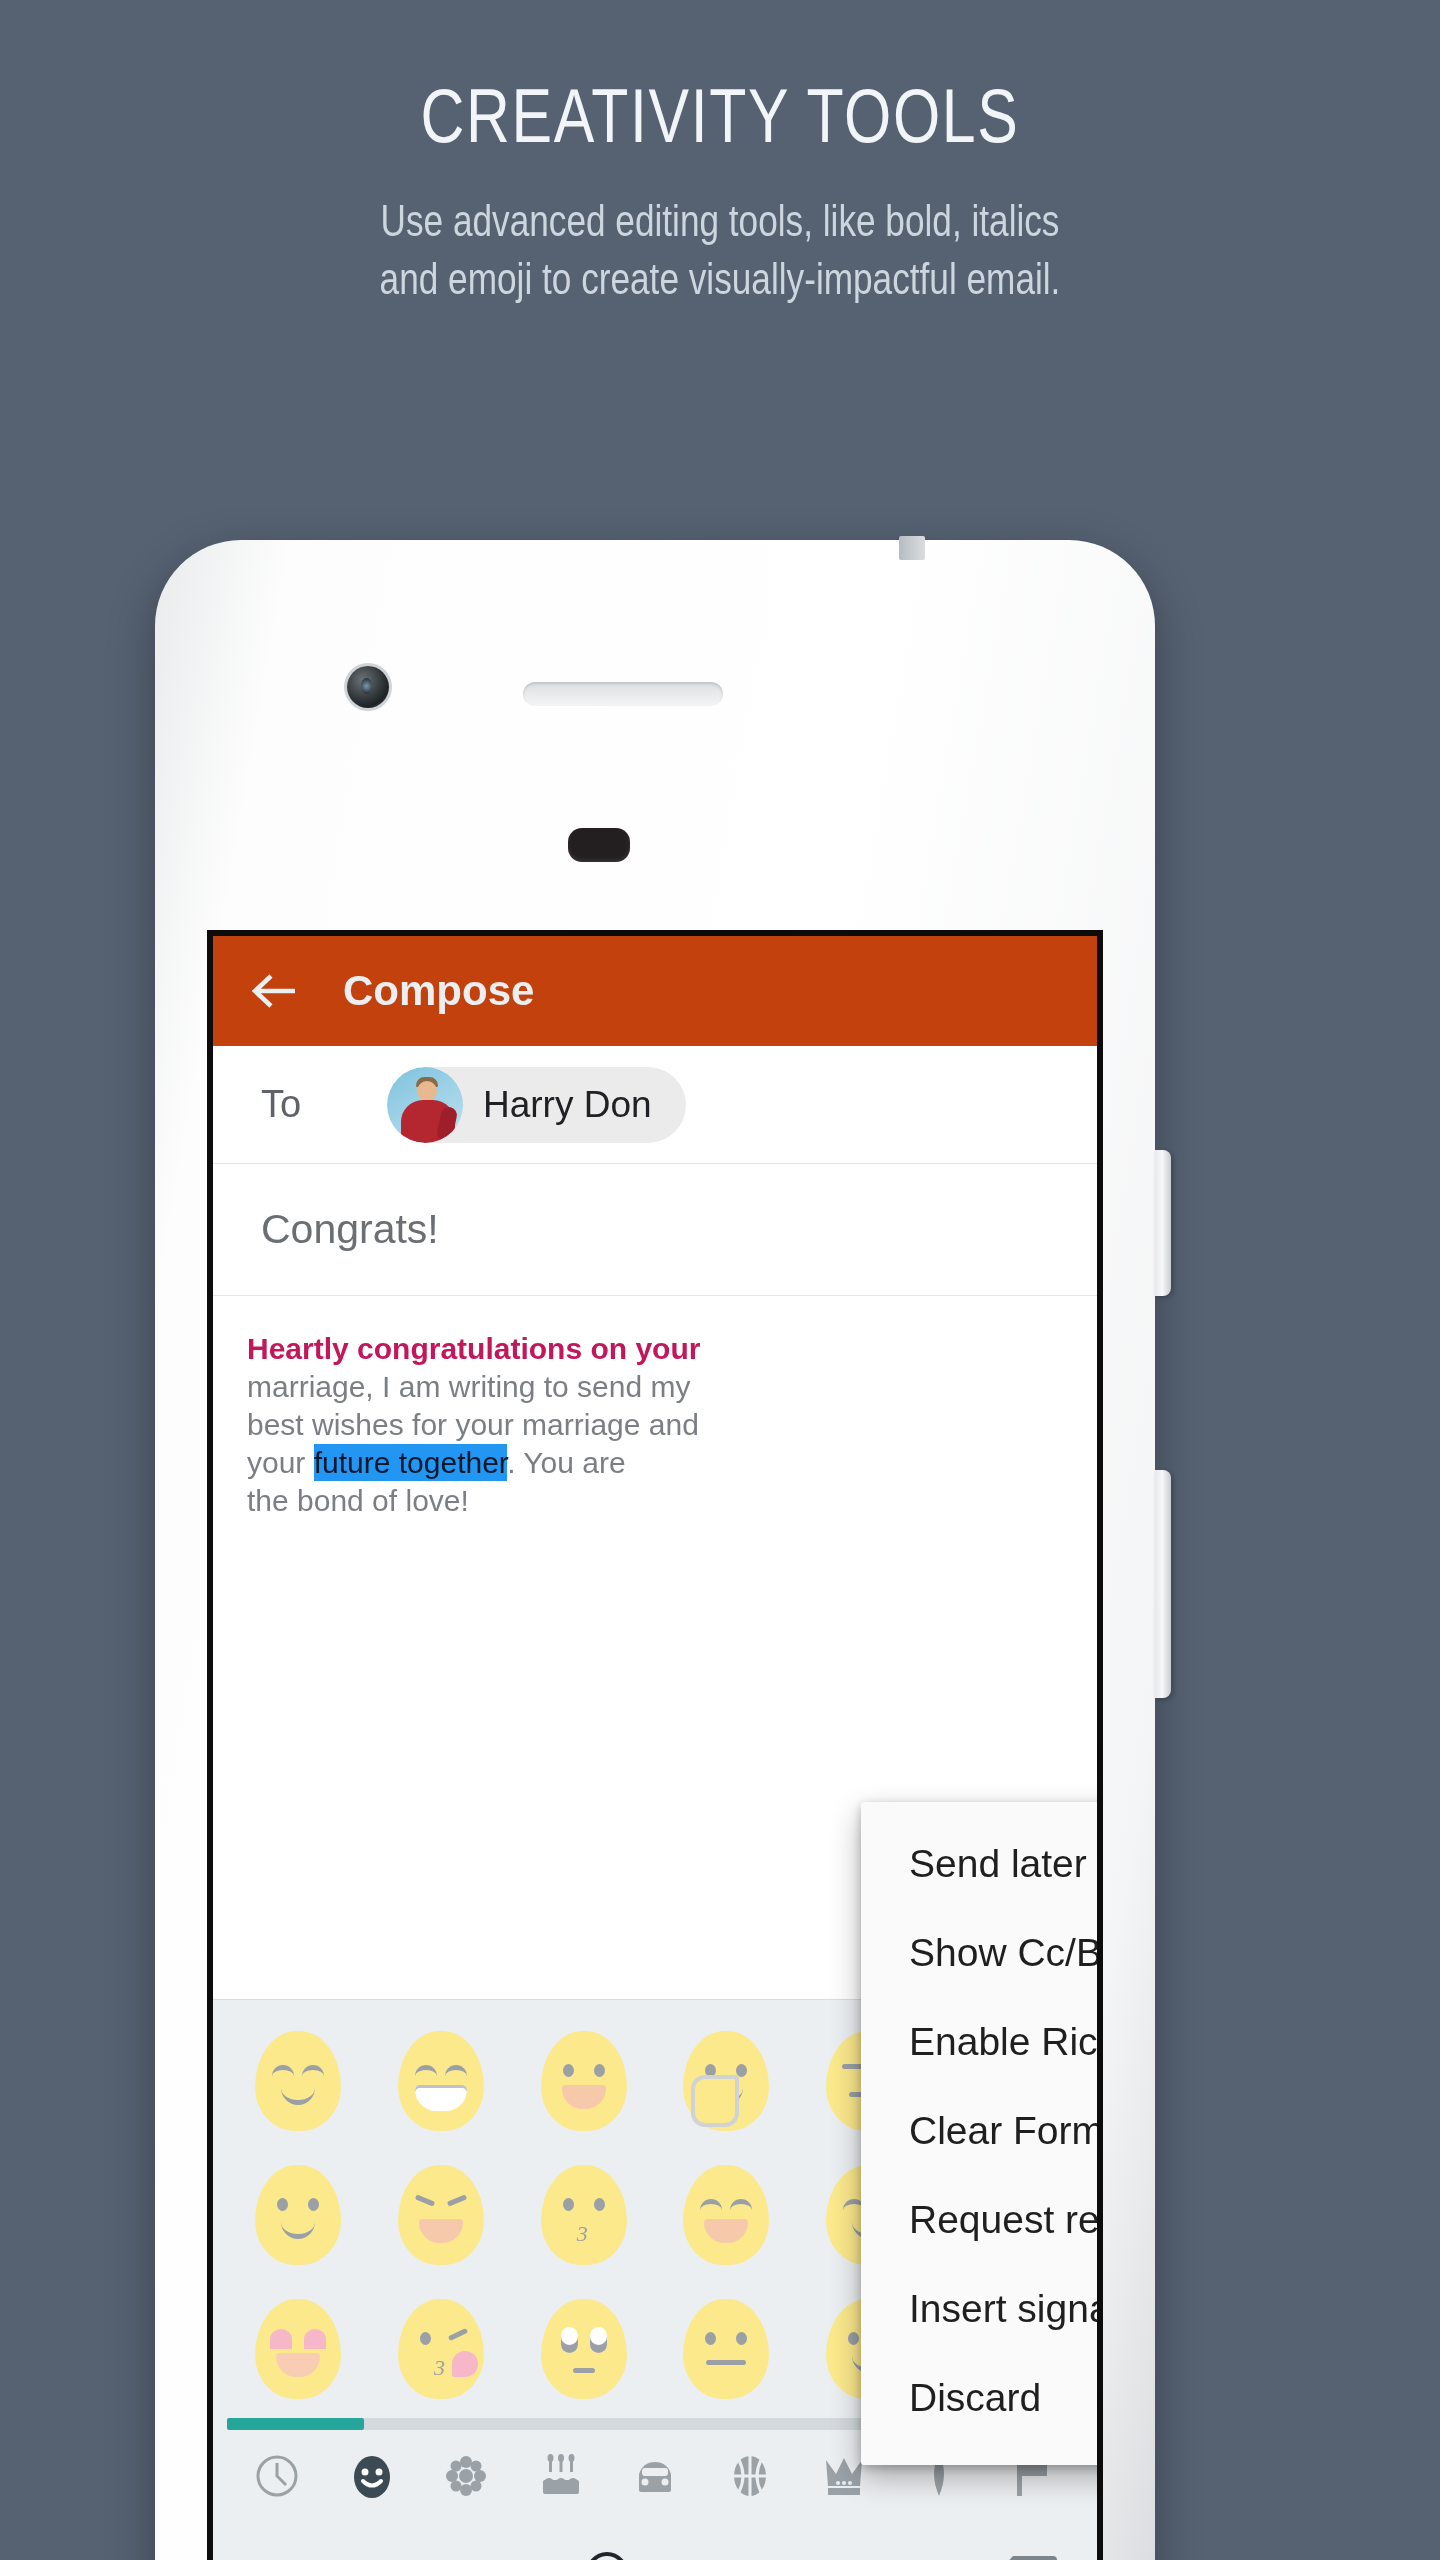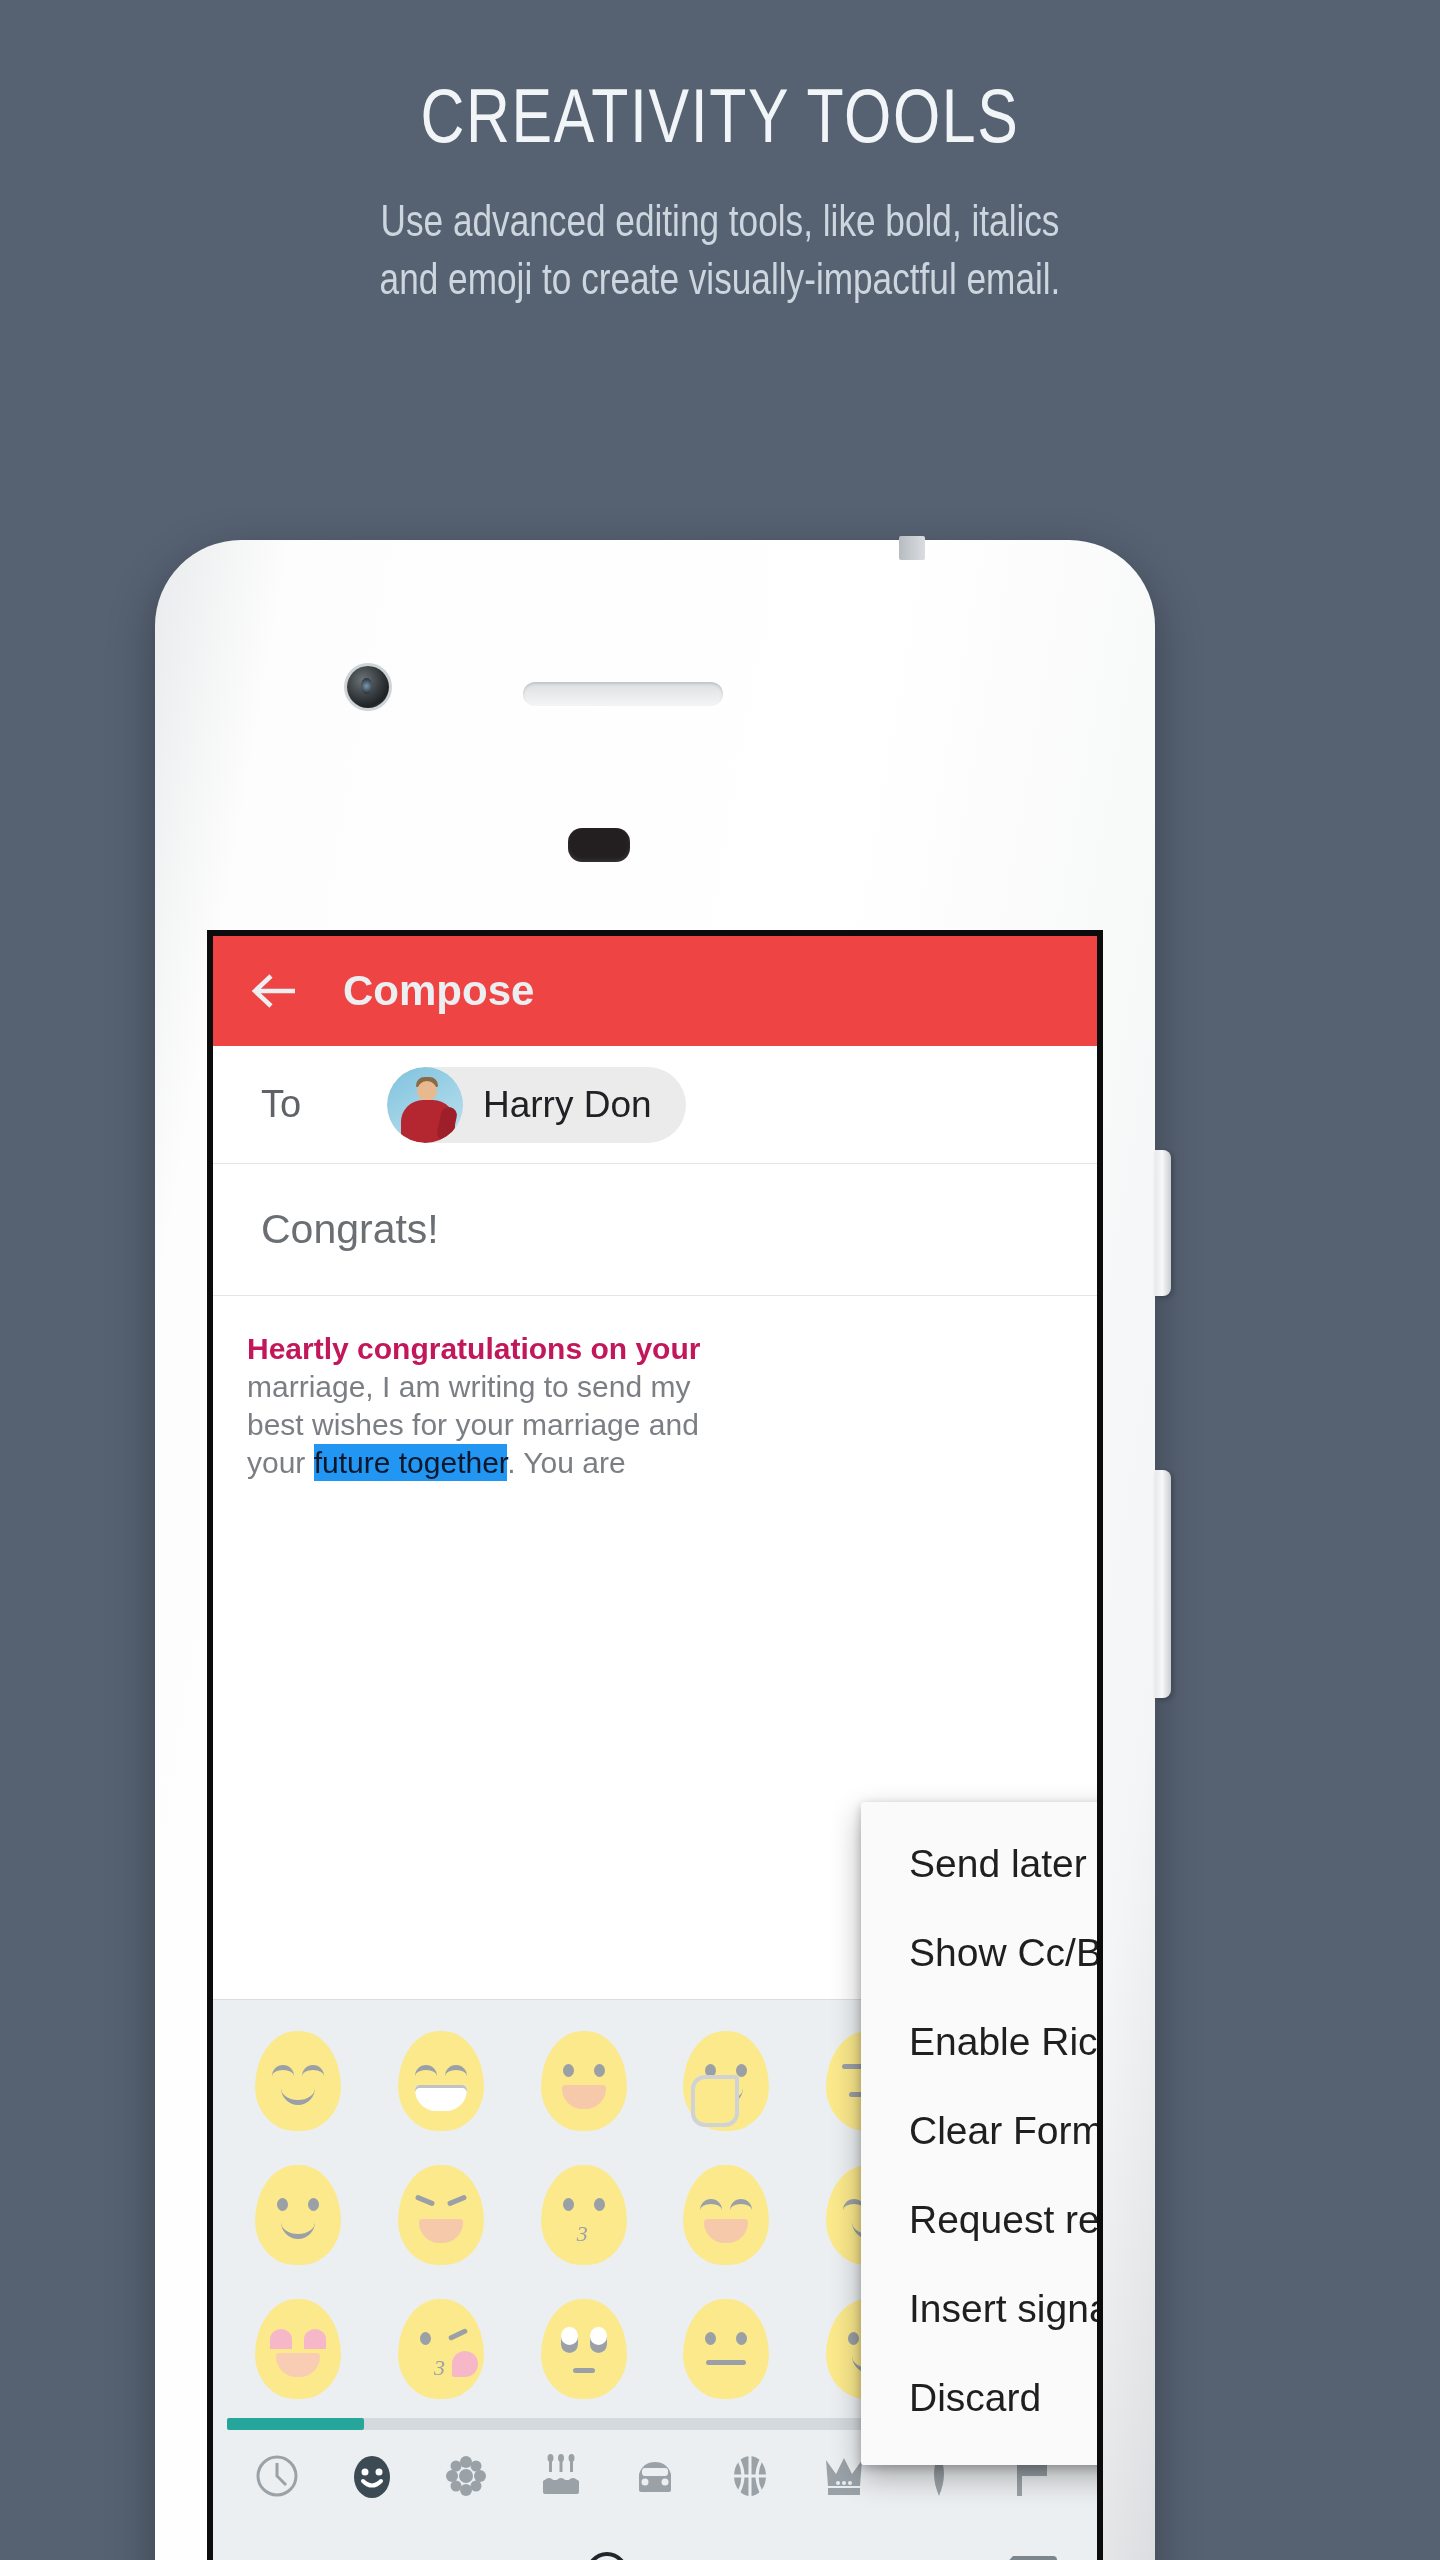--- a/index.html
+++ b/index.html
@@ -79,21 +79,21 @@
   .ico-wifi svg{display:block;}
   .ico-signal{width:30px;height:28px;}
   .ico-batt{
     width:21px;height:32px;background:#fff;border-radius:3px;position:relative;
   }
   .ico-batt::before{content:"";position:absolute;left:6px;top:-5px;width:9px;height:5px;background:#fff;border-radius:2px 2px 0 0;}
   #clock{color:#fff;font-size:38px;font-weight:400;margin-left:14px;letter-spacing:.5px;}
 
   
   #appbar{
-    height:110px;background:#ef4444;display:flex;align-items:center;
+    height:110px;background:#c2410c;display:flex;align-items:center;
     padding-left:36px;box-sizing:border-box;position:relative;
   }
   #back-arrow{width:50px;height:50px;flex:none;}
   #appbar-title{
     color:#eceff1;font-size:42px;font-weight:700;margin-left:44px;white-space:nowrap;
   }
 
   
   .field{
     border-bottom:1px solid #e3e5e7;box-sizing:border-box;
@@ -258,20 +258,21 @@
 
     <div class="field" id="field-subject">
       <span class="subject-text">Congrats!</span>
     </div>
 
     <div id="body-area">
       <div class="body-line first">Heartly congratulations on your</div>
       <div class="body-line">marriage, I am writing to send my</div>
       <div class="body-line">best wishes for your marriage and</div>
       <div class="body-line"><span>your </span><span class="hl">future together</span><span>. You are</span></div>
+      <div class="body-line">the bond of love!</div>
     </div>
 
     <div id="keyboard">
       <div id="emoji-grid">
 
         <div class="emoji-cell">
             <span class="blob">
               <i class="eye curve l"></i>
               <i class="eye curve r"></i>
               <i class="mouth"></i>

